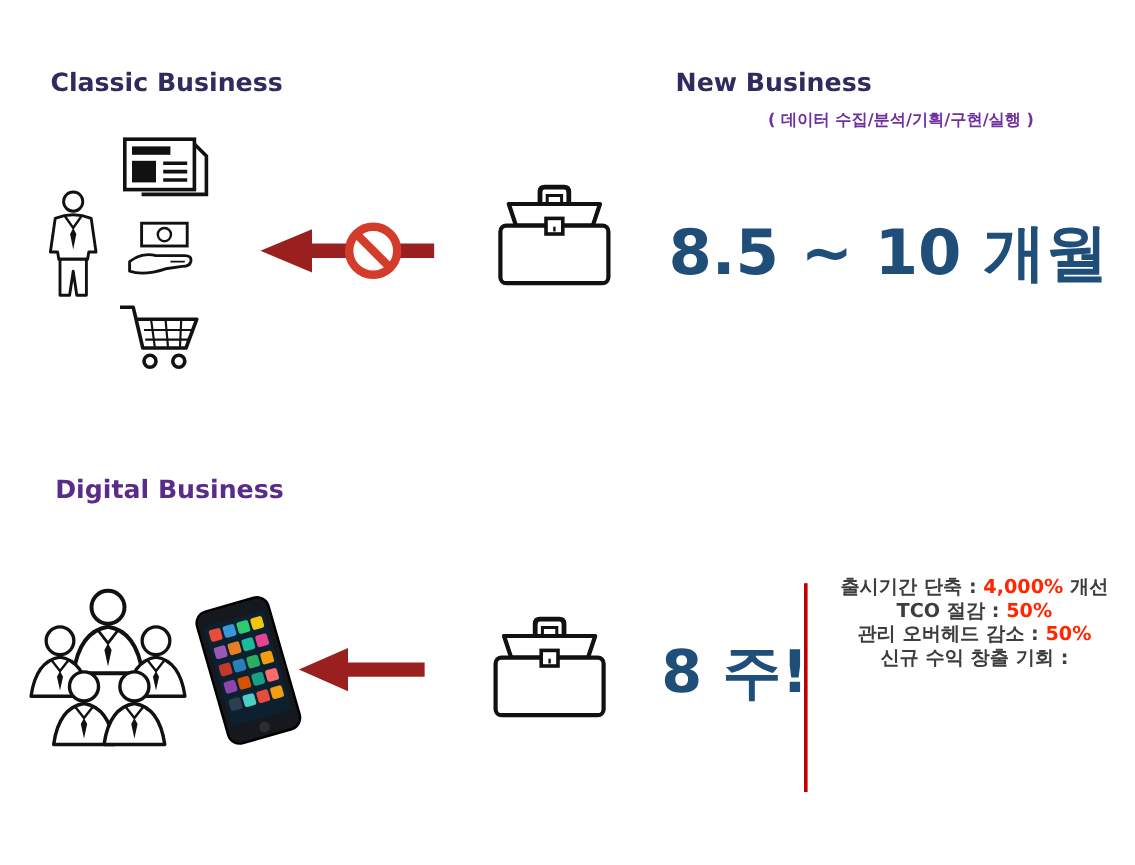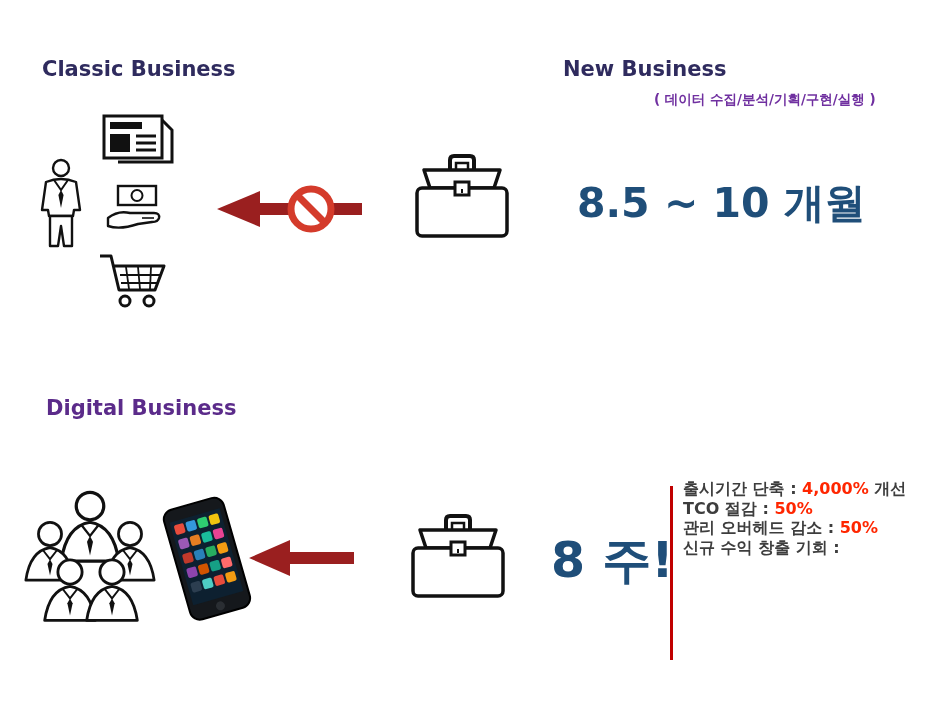--- a/index.html
+++ b/index.html
@@ -1,30 +1,30 @@
 <!DOCTYPE html>
 <html style="--heading-classic: #2f2b5e; --heading-new: #2f2b5e; --heading-digital: #5b2b8a; --subtitle-purple: #7030a0; --duration-blue: #1f4e79; --arrow-red: #9a1f1f; --prohibit-red: #d43b2b; --highlight-red: #ff2600; --text-dark: #3d3d3d; --divider-red: #c00000; --source-red: #c00000;"><head>
 <meta charset="utf-8">
 <style>
   * { margin:0; padding:0; box-sizing:border-box; }
   html,body { background:#ffffff; }
   body { font-family:"DejaVu Sans","Liberation Sans",sans-serif; }
   .canvas { position:relative; width:946px; height:721px; background:#fff; overflow:hidden; }
-  .abs { position:absolute; }
+  .abs { position:absolute;text-align:center; }
 
   .heading { font-size:21px; font-weight:600; white-space:nowrap; }
   .heading.classic { left:42px;  top:57px;  color:var(--heading-classic,#2f2b5e); }
   .heading.new     { left:563px; top:57px;  color:var(--heading-new,#2f2b5e); }
   .heading.digital { left:46px;  top:396px; color:var(--heading-digital,#5b2b8a); }
 
-  .subtitle { left:654px; top:91px; font-size:13.5px; font-weight:bold;
+  .subtitle { left:640px; top:91px; font-size:13.5px; font-weight:bold;
               color:var(--subtitle-purple,#7030a0); white-space:nowrap; }
 
   .duration { font-weight:bold; color:var(--duration-blue,#1f4e79); white-space:nowrap; }
-  .duration.new     { left:557px; top:176px; font-size:41px;margin-left:20px; }
+  .duration.new     { left:557px; top:176px; font-size:52px; }
   .duration.digital { left:551px; top:528px; font-size:49px; }
 
   .icon svg { display:block; }
   .icon.businessman    { left:38px;  top:158px; }
   .icon.newspaper      { left:100px; top:112px; }
   .icon.money-hand     { left:102px; top:182px; }
   .icon.cart           { left:98px;  top:250px; }
   .icon.arrow-top      { left:214px; top:188px; }
   .icon.no-entry       { left:286px; top:184px; }
   .icon.briefcase-top  { left:412px; top:152px; }

